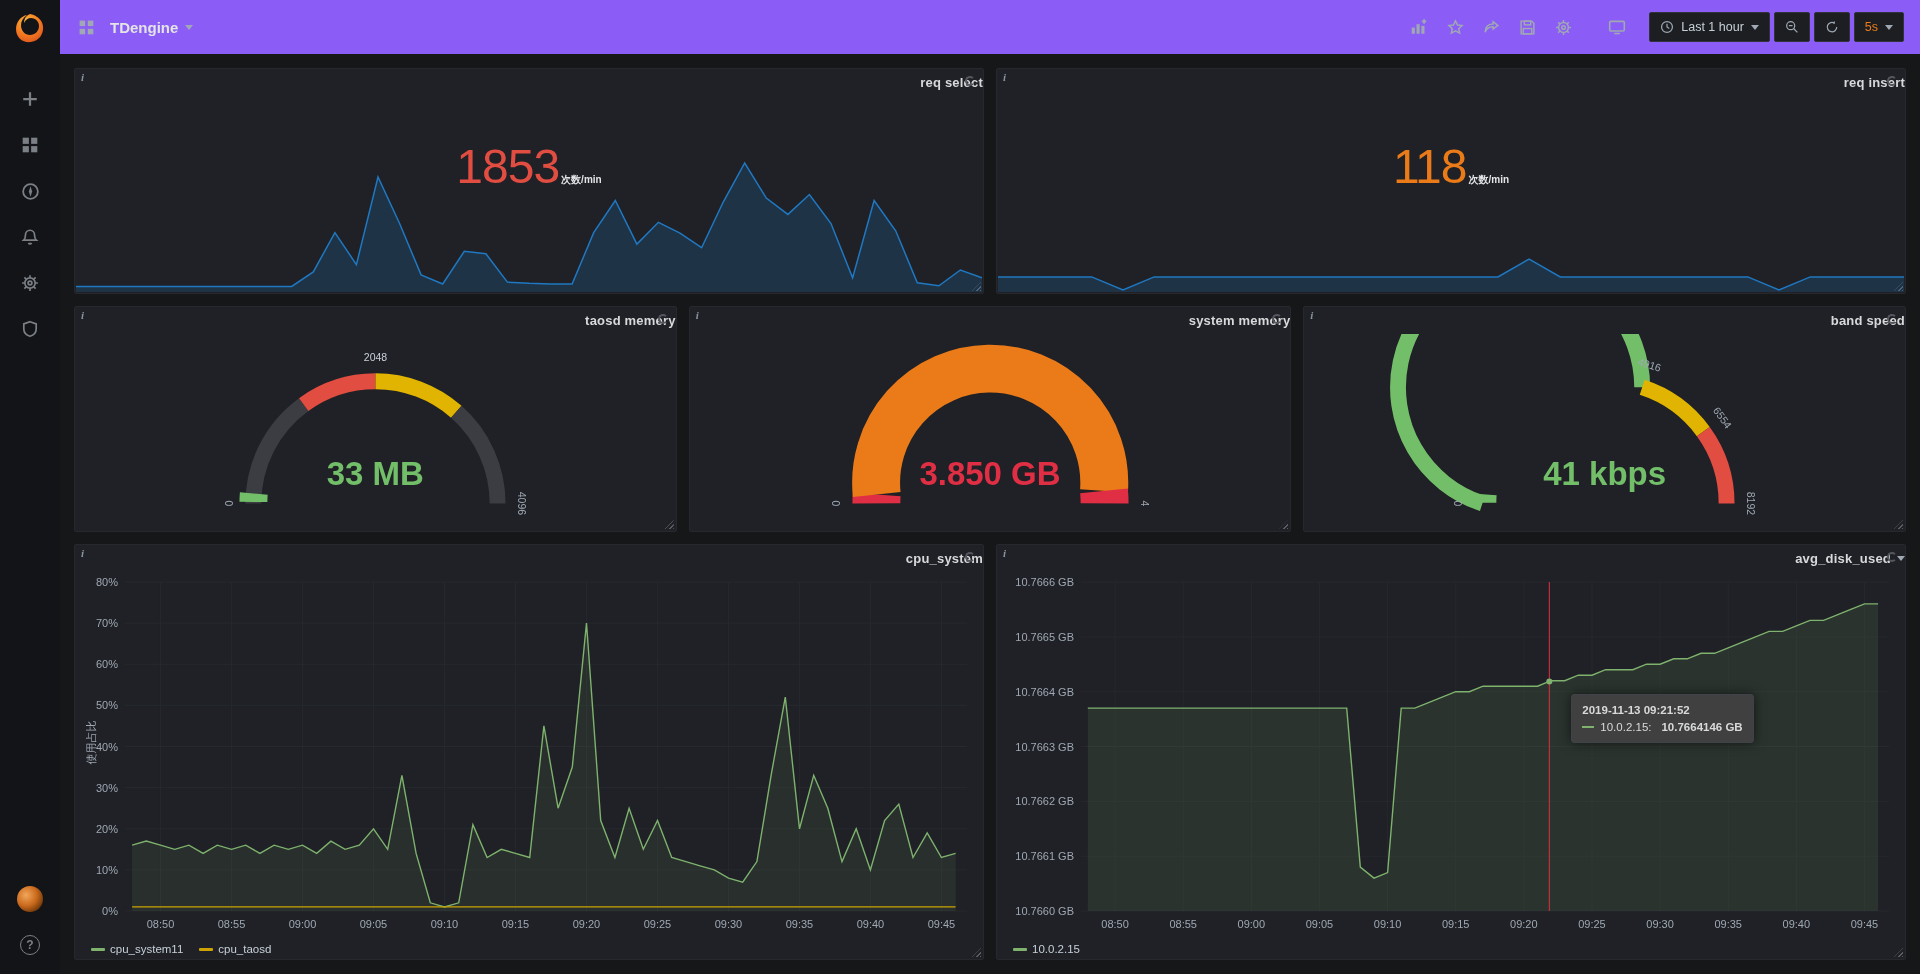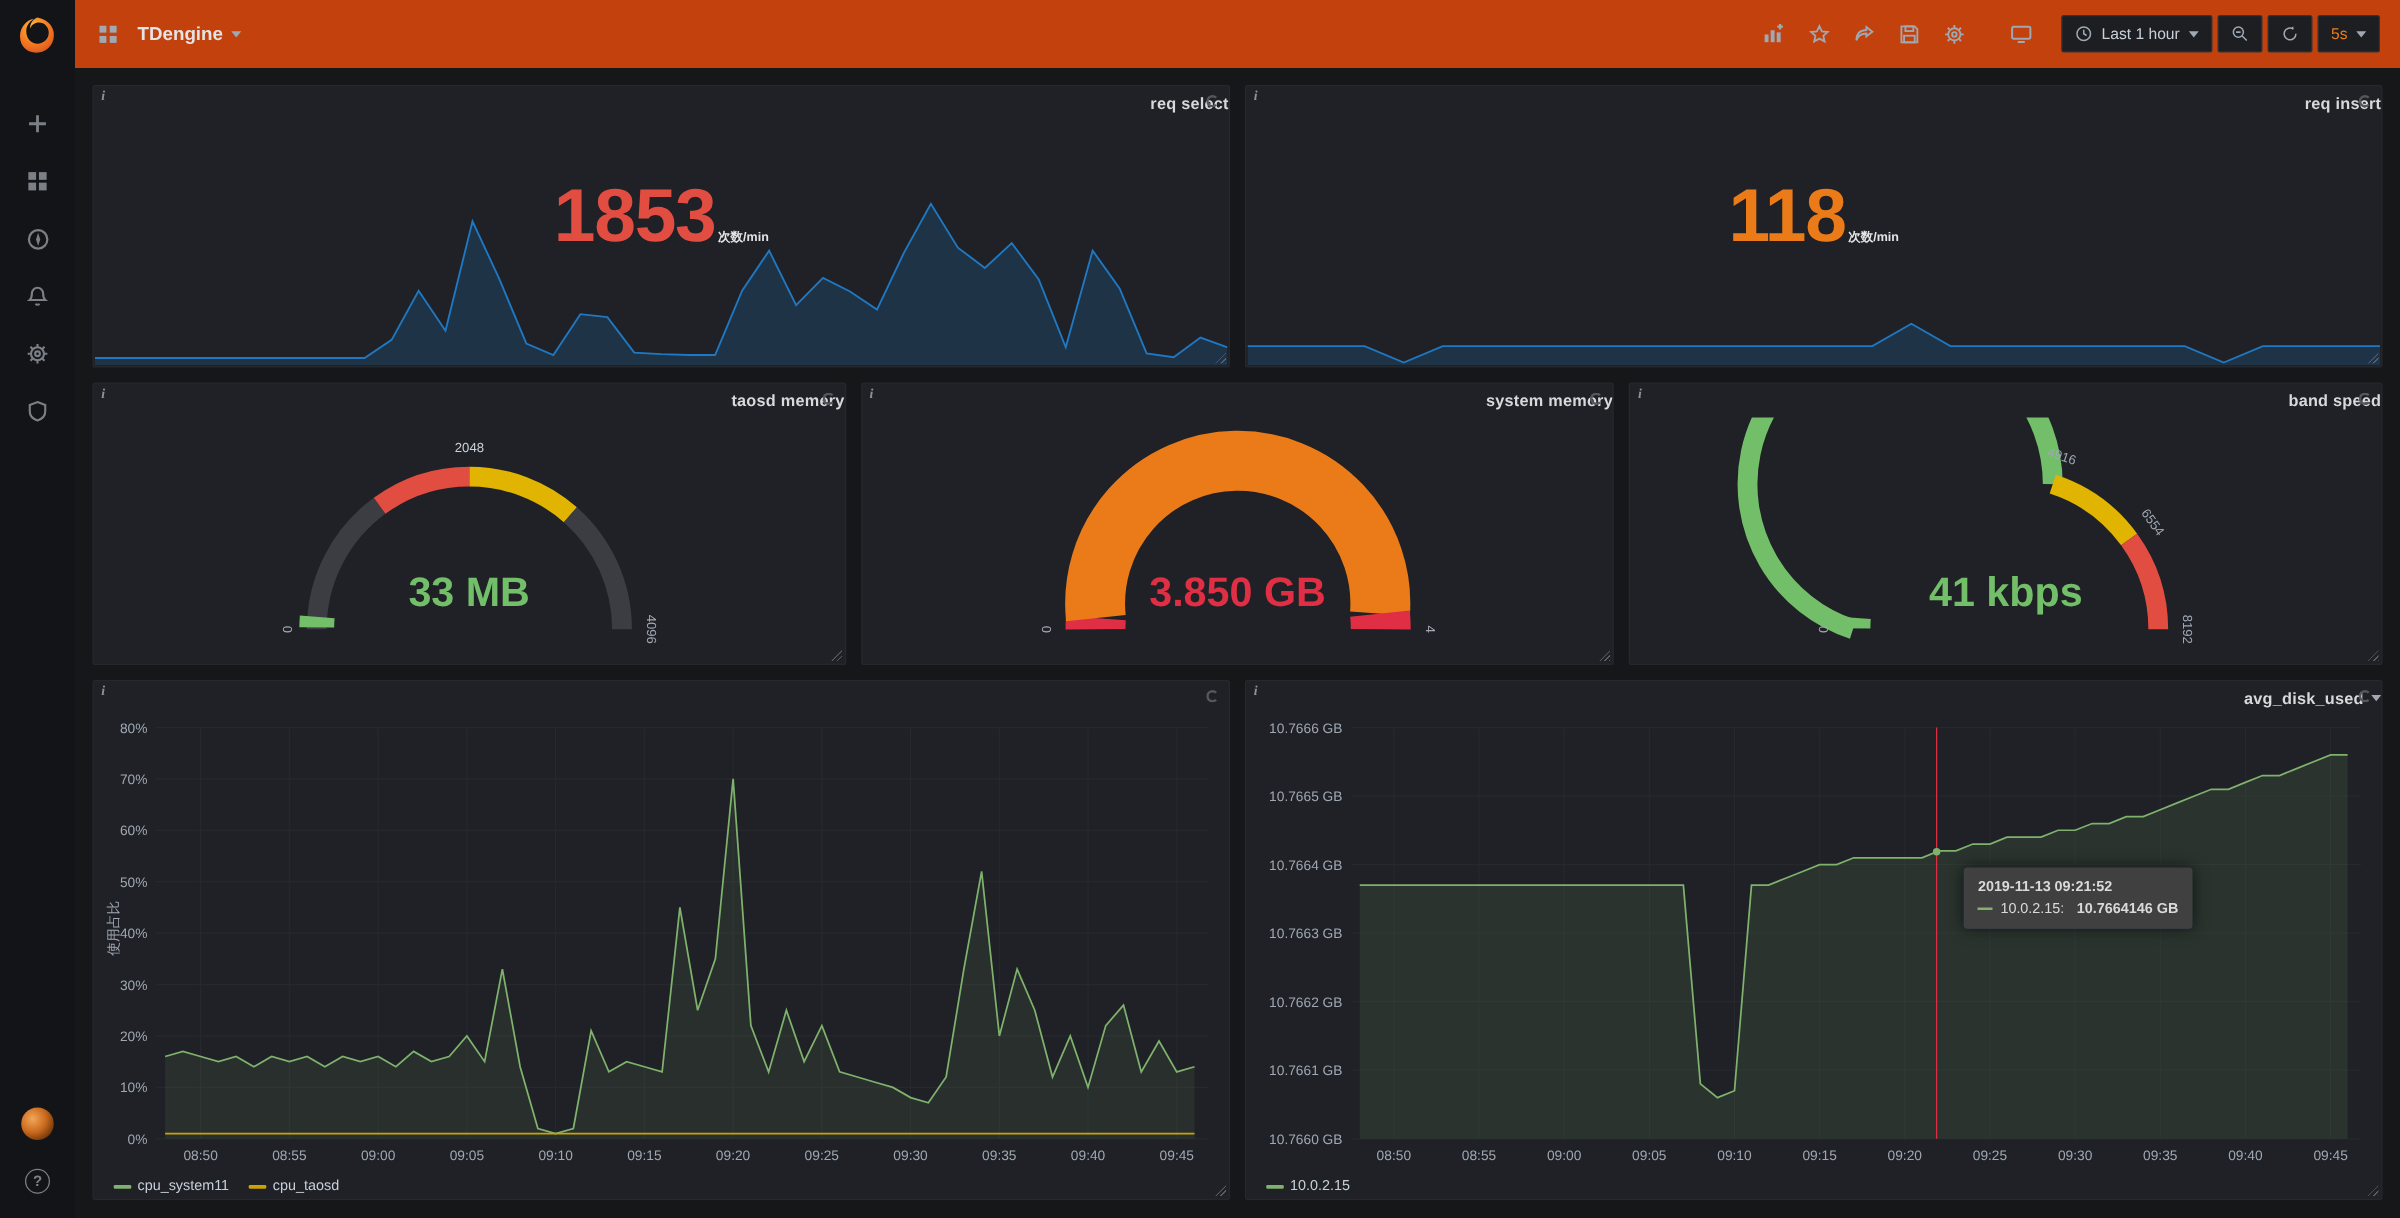--- a/index.html
+++ b/index.html
@@ -12,21 +12,21 @@
   .side-logo{margin:10px 0 28px 0;width:38px;height:38px;display:grid;place-items:center;cursor:pointer}
   .side-btn{width:60px;height:46px;display:grid;place-items:center;cursor:pointer}
   .side-btn svg{stroke:#7b8087;fill:none;stroke-width:1.5}
   .side-spacer{flex:1}
   .avatar{width:26px;height:26px;border-radius:50%;
     background:radial-gradient(circle at 35% 35%,#f2a65a 0%,#c96a1d 45%,#6b3408 80%,#3c1d04 100%);}
   .help-circle{width:20px;height:20px;border:1.5px solid #7b8087;border-radius:50%;
     display:grid;place-items:center;font-size:12px;color:#7b8087;font-weight:700}
 
   
-  .topbar{position:fixed;left:60px;right:0;top:0;height:54px;background:#c2410c;z-index:15;
+  .topbar{position:fixed;left:60px;right:0;top:0;height:54px;background:#8b5cf6;z-index:15;
     display:flex;align-items:center;padding:0 16px 0 12px;gap:8px}
   .tb-icon-btn{width:28px;height:28px;display:grid;place-items:center;background:none;border:none;cursor:pointer}
   .tb-icon-btn svg{stroke:#9fa8b3;fill:none;stroke-width:1.4}
   .dash-title{display:flex;align-items:center;gap:7px;margin-left:2px;cursor:pointer}
   .dash-title span{font-size:15px;font-weight:600;color:#e3e4e6}
   .caret{width:0;height:0;border-left:4px solid transparent;border-right:4px solid transparent;border-top:5px solid #9fa8b3}
   .tb-spacer{flex:1}
   .tb-group{display:flex;align-items:flex-end;gap:4px;margin-left:10px}
   .tb-group-btn{display:flex;align-items:center;gap:7px;height:30px;padding:0 10px;cursor:pointer;
     border:1px solid #303339;background:#1c1e22;border-radius:2px;color:#c7d0d9;font-size:12.5px}
@@ -44,21 +44,21 @@
   .info-corner{position:absolute;top:2px;left:6px;font:italic 700 11px "Liberation Serif",serif;
     color:#8a93a0;cursor:pointer;z-index:4}
   .spinner{position:absolute;top:7px;right:8px;width:10px;height:10px;border:2px solid #54575d;
     border-right-color:transparent;border-radius:50%;z-index:4}
   .resize-handle{position:absolute;right:2px;bottom:2px;width:9px;height:9px;cursor:nwse-resize;
     background:repeating-linear-gradient(135deg,#5a5d63 0 1px,transparent 1px 3px);
     clip-path:polygon(100% 0,100% 100%,0 100%)}
 
   
   .stat-wrap{position:absolute;top:33%;left:0;right:0;text-align:center;z-index:2;pointer-events:none}
-  .stat-value{font-size:60px;font-weight:700;letter-spacing:-1px;line-height:1}
+  .stat-value{font-size:48px;font-weight:400;letter-spacing:-1px;line-height:1}
   .stat-unit{font-size:10px;font-weight:700;color:#e3e4e6;margin-left:2px}
   .spark{position:absolute;left:1px;right:1px;bottom:1px;height:62%;z-index:1}
 
   
   .gauge-host{position:absolute;left:0;right:0;top:27px;bottom:0}
   .gauge-value{position:absolute;left:0;right:0;bottom:17%;text-align:center;
     font-size:33px;font-weight:700;z-index:3;pointer-events:none}
 
   
   .chart-host{position:absolute;left:0;right:0;top:27px;bottom:24px}
@@ -316,20 +316,23 @@
           </svg></div>
       <div class="gauge-value" style="color: rgb(115, 191, 105);">41 kbps</div>
       <span class="resize-handle"></span>
     </div>
   </div>
 
   <div class="row row3">
     <div class="panel">
       <span class="info-corner">i</span>
       <span class="spinner"></span>
+      <div class="panel-header">
+        <span class="panel-title">cpu_system</span>
+      </div>
       <div class="ylabel">使用占比</div>
       <div class="chart-host"><svg width="908" height="363">
             <line x1="85.49747048903882" y1="10" x2="85.49747048903882" y2="339" stroke="#26282d"></line>
             <text x="85.49747048903882" y="356" text-anchor="middle" fill="#9fa8b3" font-size="11">08:50</text>
             <line x1="156.49241146711643" y1="10" x2="156.49241146711643" y2="339" stroke="#26282d"></line>
             <text x="156.49241146711643" y="356" text-anchor="middle" fill="#9fa8b3" font-size="11">08:55</text>
             <line x1="227.48735244519406" y1="10" x2="227.48735244519406" y2="339" stroke="#26282d"></line>
             <text x="227.48735244519406" y="356" text-anchor="middle" fill="#9fa8b3" font-size="11">09:00</text>
             <line x1="298.4822934232717" y1="10" x2="298.4822934232717" y2="339" stroke="#26282d"></line>
             <text x="298.4822934232717" y="356" text-anchor="middle" fill="#9fa8b3" font-size="11">09:05</text>

